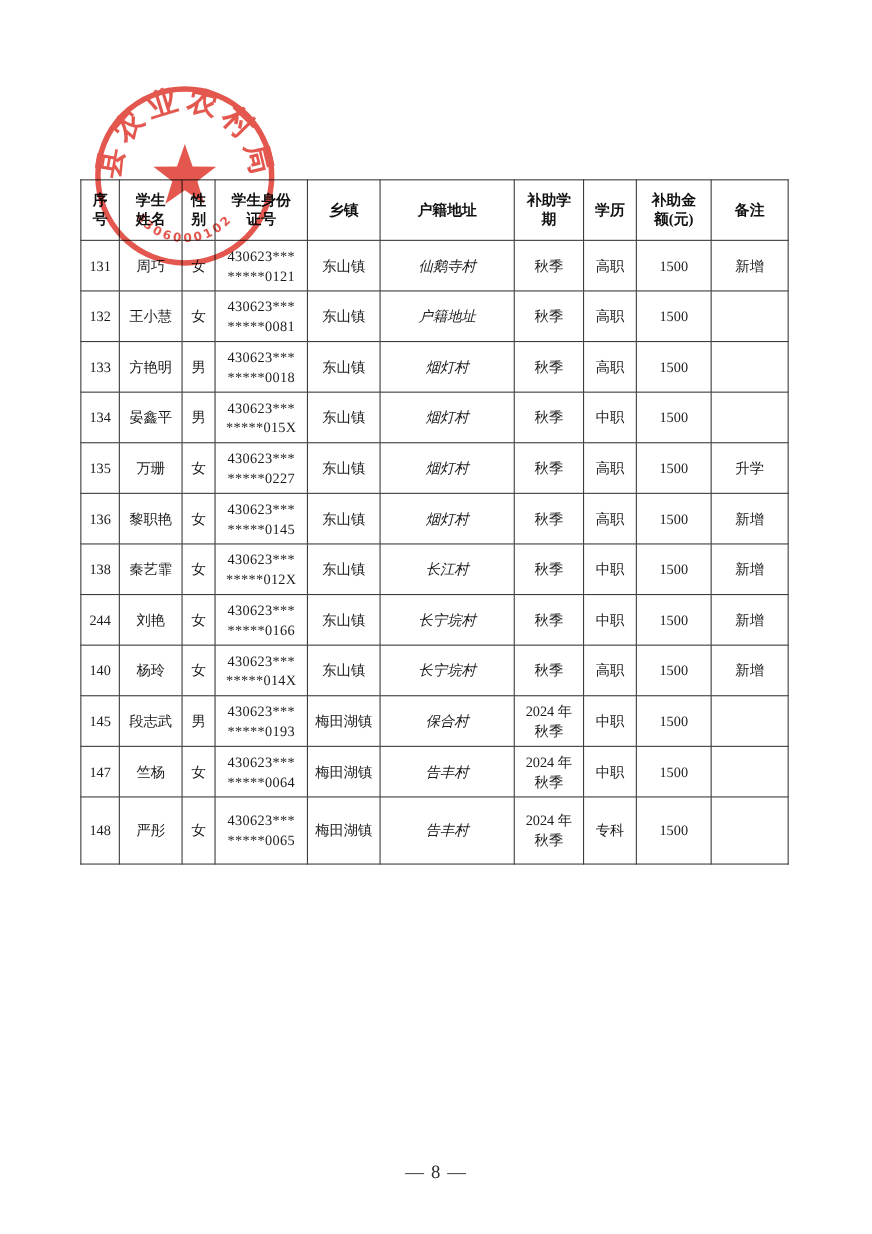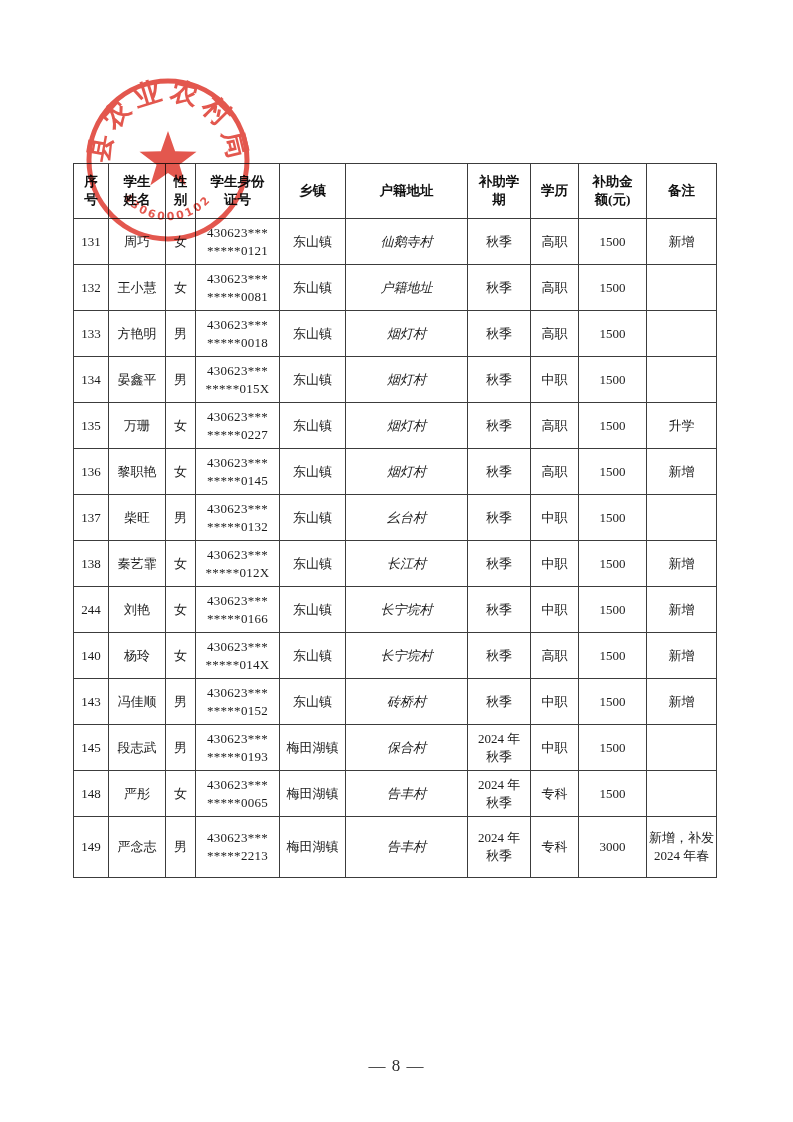--- a/index.html
+++ b/index.html
@@ -171,33 +171,20 @@
           <td class="id-cell">430623***
 *****0145</td>
           <td>东山镇</td>
           <td class="addr-cell">烟灯村</td>
           <td>秋季</td>
           <td>高职</td>
           <td>1500</td>
           <td>新增</td>
         </tr>
         <tr>
-          <td>137</td>
-          <td>柴旺</td>
-          <td>男</td>
-          <td class="id-cell">430623***
-*****0132</td>
-          <td>东山镇</td>
-          <td class="addr-cell">幺台村</td>
-          <td>秋季</td>
-          <td>中职</td>
-          <td>1500</td>
-          <td></td>
-        </tr>
-        <tr>
           <td>138</td>
           <td>秦艺霏</td>
           <td>女</td>
           <td class="id-cell">430623***
 *****012X</td>
           <td>东山镇</td>
           <td class="addr-cell">长江村</td>
           <td>秋季</td>
           <td>中职</td>
           <td>1500</td>
@@ -219,77 +206,63 @@
         <tr>
           <td>140</td>
           <td>杨玲</td>
           <td>女</td>
           <td class="id-cell">430623***
 *****014X</td>
           <td>东山镇</td>
           <td class="addr-cell">长宁垸村</td>
           <td>秋季</td>
           <td>高职</td>
-          <td>1500</td>
-          <td>新增</td>
-        </tr>
-        <tr>
-          <td>143</td>
-          <td>冯佳顺</td>
-          <td>男</td>
-          <td class="id-cell">430623***
-*****0152</td>
-          <td>东山镇</td>
-          <td class="addr-cell">砖桥村</td>
-          <td>秋季</td>
-          <td>中职</td>
           <td>1500</td>
           <td>新增</td>
         </tr>
         <tr>
           <td>145</td>
           <td>段志武</td>
           <td>男</td>
           <td class="id-cell">430623***
 *****0193</td>
           <td>梅田湖镇</td>
           <td class="addr-cell">保合村</td>
+          <td>2024 年
+秋季</td>
+          <td>中职</td>
+          <td>1500</td>
+          <td></td>
+        </tr>
+        <tr>
+          <td>147</td>
+          <td>竺杨</td>
+          <td>女</td>
+          <td class="id-cell">430623***
+*****0064</td>
+          <td>梅田湖镇</td>
+          <td class="addr-cell">告丰村</td>
           <td>2024 年
 秋季</td>
           <td>中职</td>
           <td>1500</td>
           <td></td>
         </tr>
         <tr>
           <td>148</td>
           <td>严彤</td>
           <td>女</td>
           <td class="id-cell">430623***
 *****0065</td>
           <td>梅田湖镇</td>
           <td class="addr-cell">告丰村</td>
           <td>2024 年
 秋季</td>
           <td>专科</td>
           <td>1500</td>
           <td></td>
         </tr>
-        <tr>
-          <td>149</td>
-          <td>严念志</td>
-          <td>男</td>
-          <td class="id-cell">430623***
-*****2213</td>
-          <td>梅田湖镇</td>
-          <td class="addr-cell">告丰村</td>
-          <td>2024 年
-秋季</td>
-          <td>专科</td>
-          <td>3000</td>
-          <td>新增，补发
-2024 年春</td>
-        </tr>
       </tbody>
   </table>
 
   <div class="page-number">— 8 —</div>
 
 </div>
 
 </body></html>

